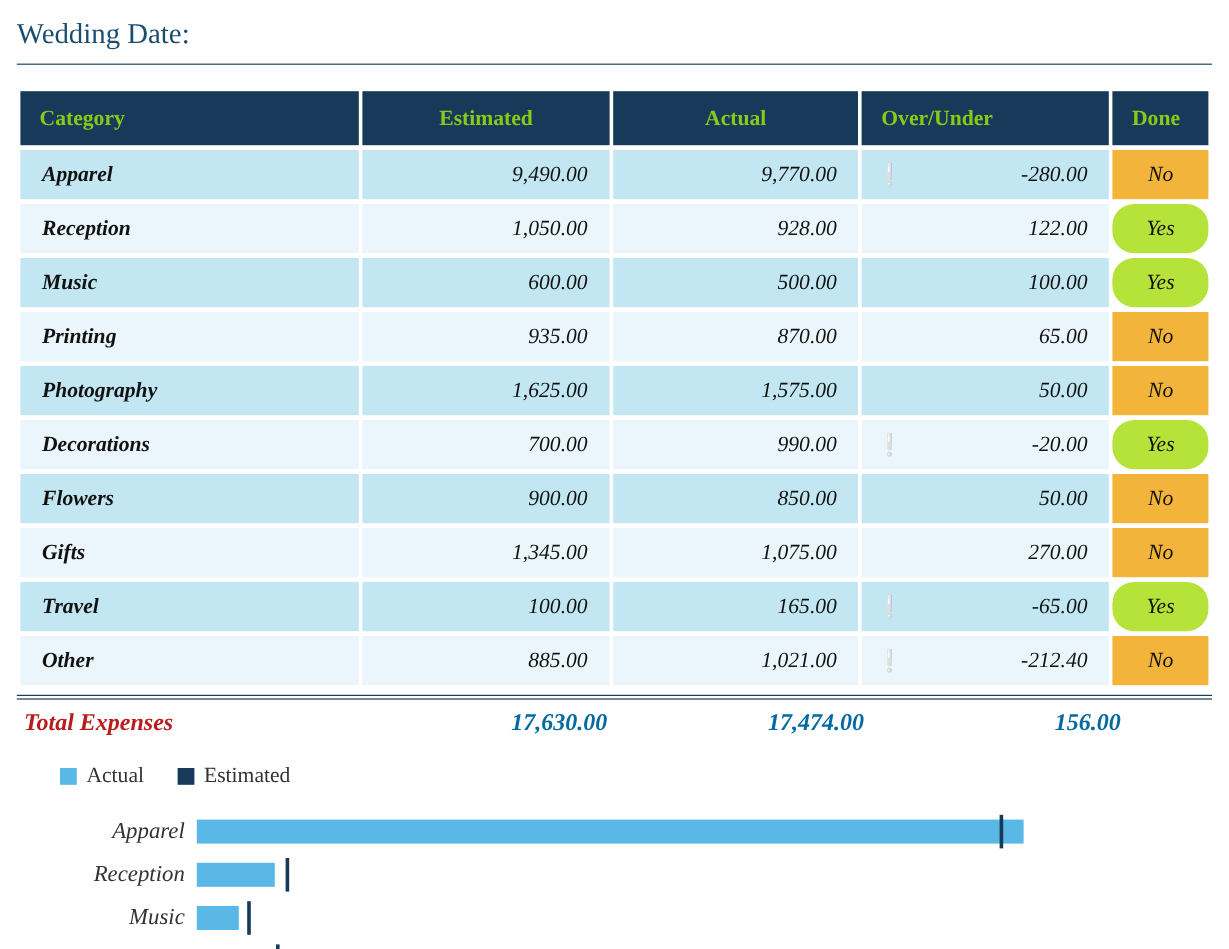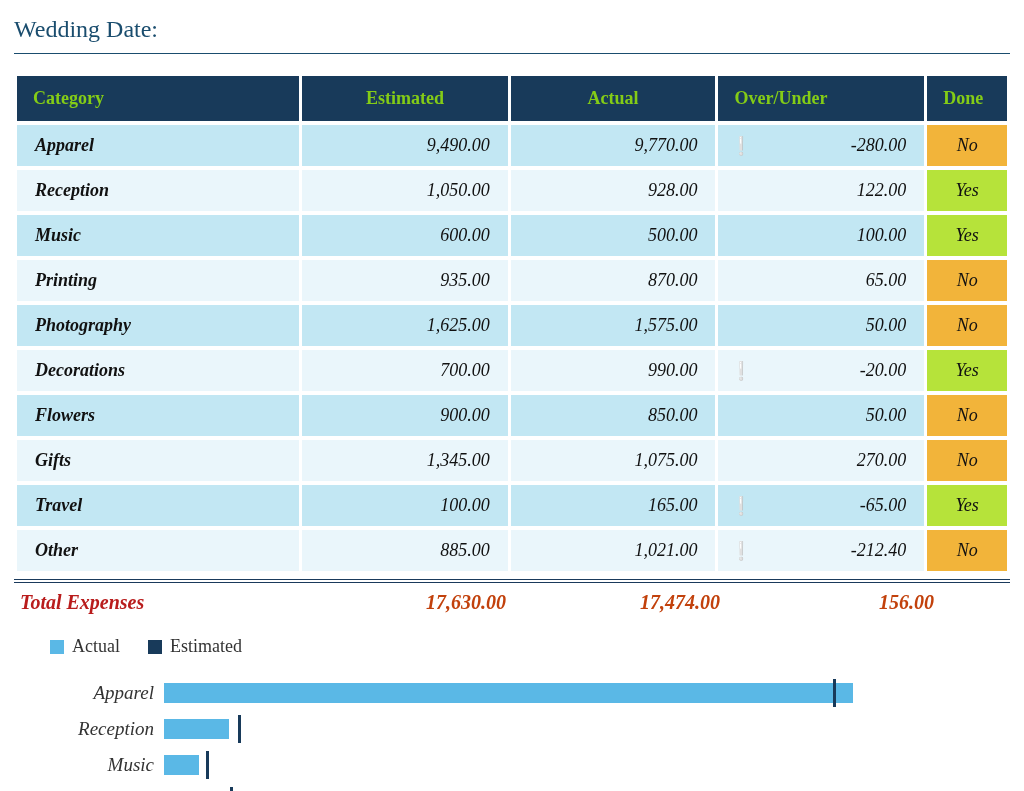--- a/index.html
+++ b/index.html
@@ -54,40 +54,40 @@
     position: absolute;
     left: 12px;
     top: 50%;
     transform: translateY(-50%);
     color: #b08a2d;
     font-style: normal;
     font-size: 18px;
     font-weight: bold;
   }
   td.done { text-align: center; font-style: italic; font-weight: normal; color: #333; }
-  td.done-yes { background: #b6e33a !important; }
+  td.done-yes { background: #b6e33a !important; border-radius: 18px; }
   td.done-no  { background: #f2b43a !important; }
   .totals-wrap {
     border-top: 4px double #1a3a5c;
     padding-top: 8px;
     margin-top: 2px;
     display: flex;
   }
   .totals-wrap .tlabel {
     font-style: italic;
     font-weight: bold;
     color: #b91c1c;
     font-size: 20px;
     width: 296px;
     padding-left: 6px;
   }
   .totals-wrap .tval {
     font-style: italic;
     font-weight: bold;
-    color: #c2410c;
+    color: #0369a1;
     font-size: 20px;
     text-align: right;
     padding-right: 18px;
   }
   .totals-wrap .t-est { width: 214px; }
   .totals-wrap .t-act { width: 214px; }
   .totals-wrap .t-ou  { width: 214px; }
 
   
   .chart {

